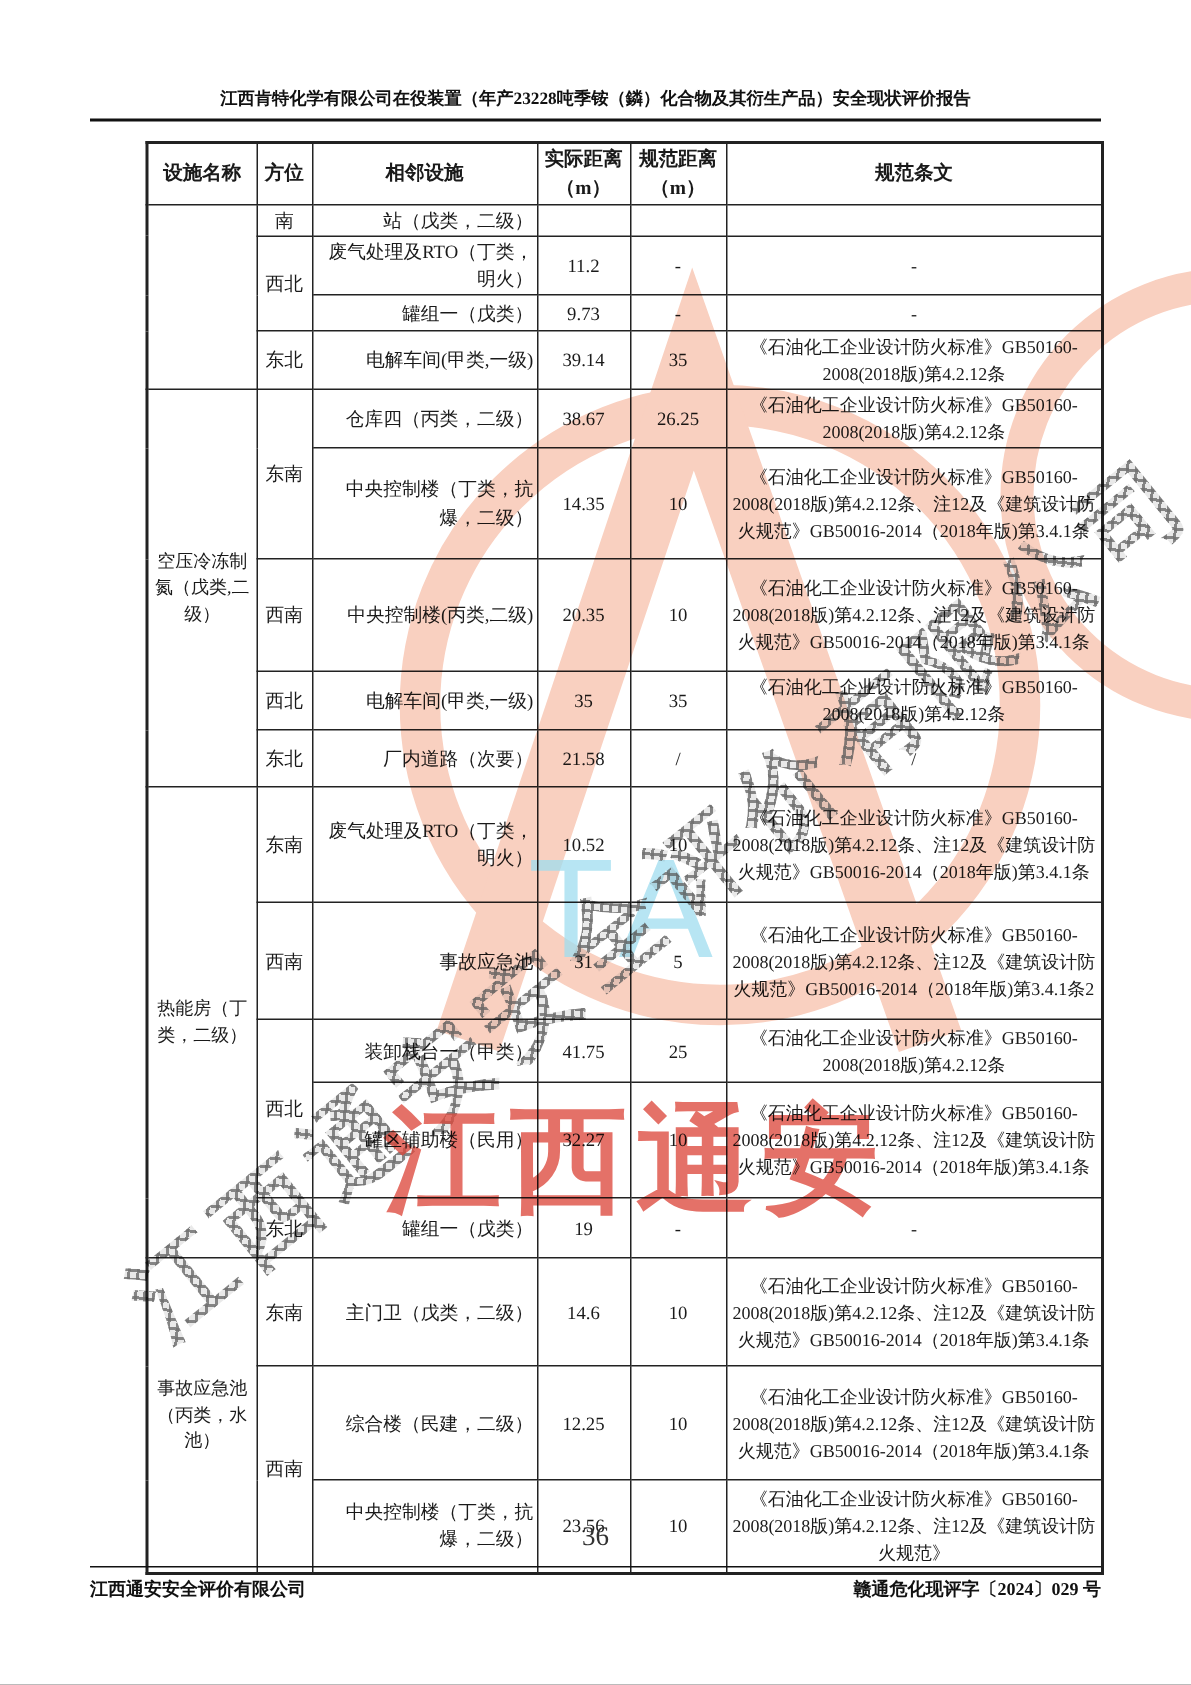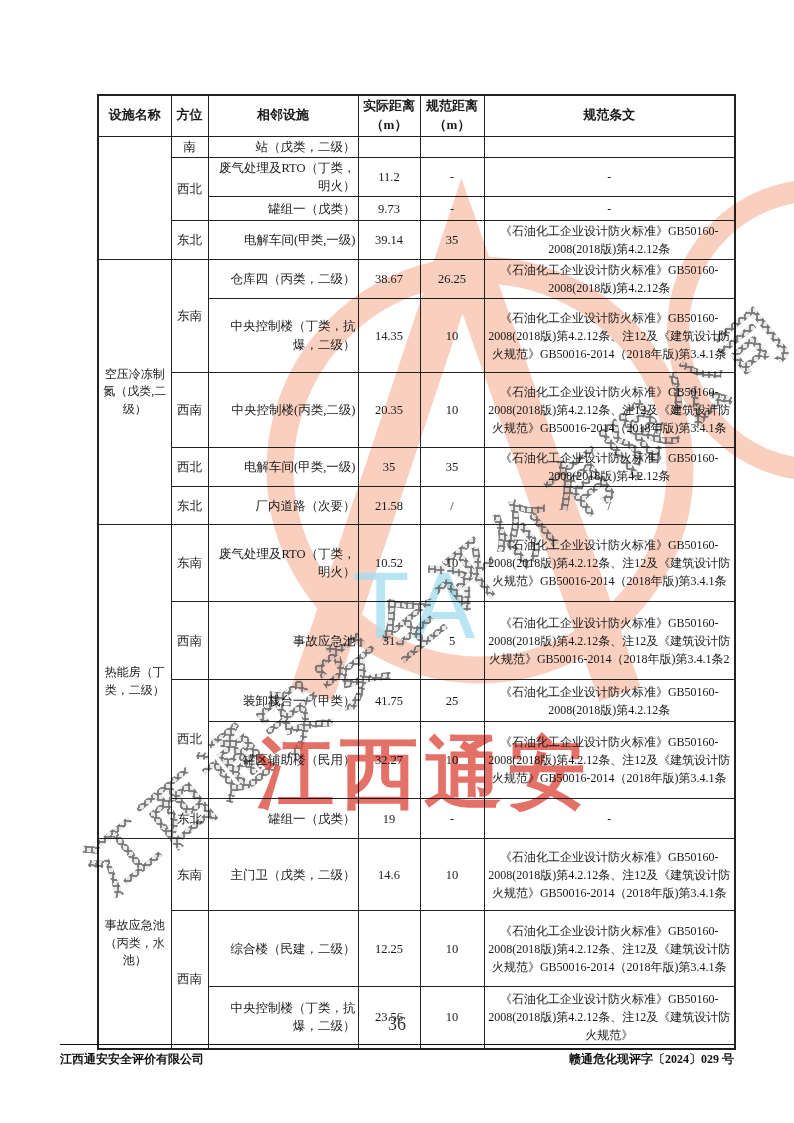--- a/index.html
+++ b/index.html
@@ -85,20 +85,24 @@
       -webkit-background-clip:text;background-clip:text;
       color:rgba(110,110,110,0.18);
     }
   }
 </style>
 </head>
 <body>
 
 <div class="page">
 
+  <div class="doc-header">
+    <div class="doc-title">江西肯特化学有限公司在役装置（年产23228吨季铵（鏻）化合物及其衍生产品）安全现状评价报告</div>
+    <div class="header-rule"></div>
+  </div>
 
   <table class="doc-table">
     <colgroup>
       <col class="w-fac">
         <col class="w-dir">
         <col class="w-adj">
       <col class="w-act">
         <col class="w-req">
         <col class="w-prov">
     </colgroup>

